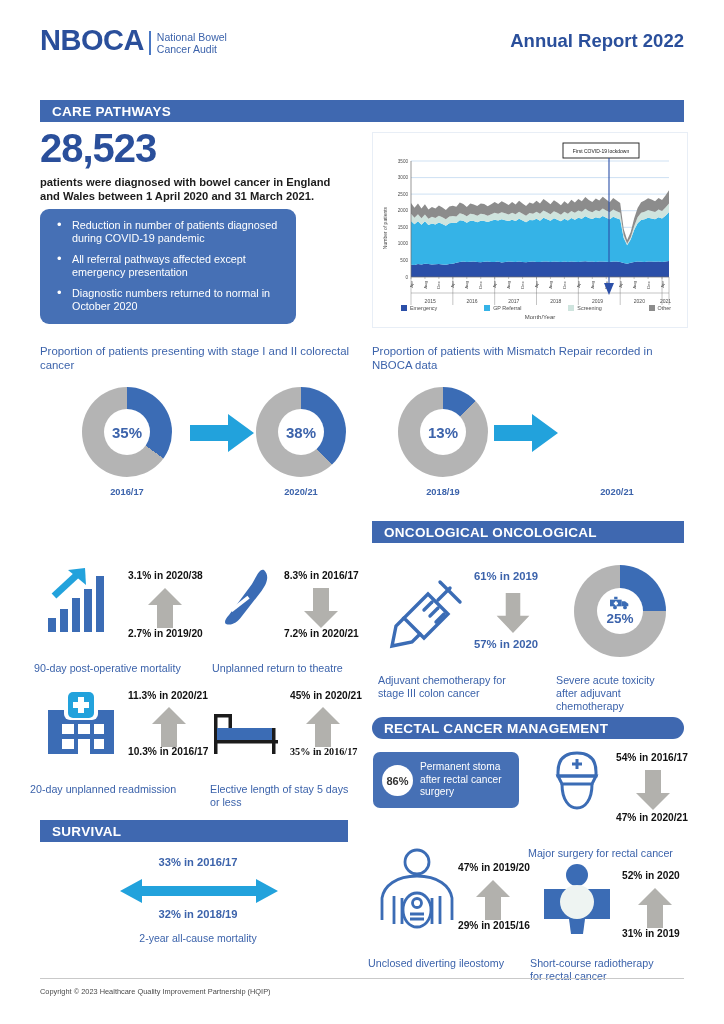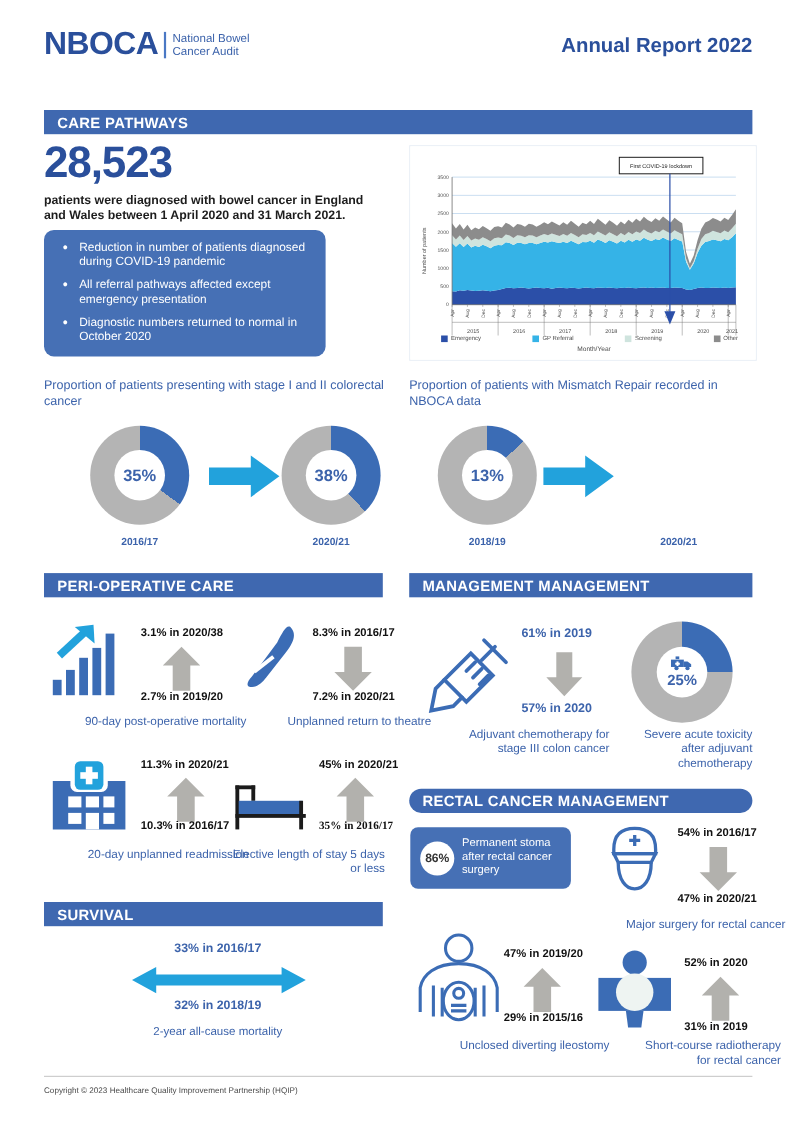--- a/index.html
+++ b/index.html
@@ -5,21 +5,21 @@
   * { box-sizing: border-box; margin: 0; padding: 0; }
   html, body {
     width: 724px; height: 1024px;
     background: #ffffff;
     font-family: "Liberation Sans", sans-serif;
     overflow: hidden;
   }
   .page { position: relative; width: 724px; height: 1024px; }
 
   
-  .masthead { position: absolute; left: 40px; top: 26px; display: flex; align-items: center; }
+  .masthead { position: absolute; left: 40px; top: 26px; display: flex; align-items: flex-end; }
   .logo-main { font-size: 29px; font-weight: bold; letter-spacing: -0.5px; color: #2a4f9b; line-height: 1; }
   .logo-sub { margin-left: 5px; padding-left: 6px; border-left: 2px solid #4a78c4; font-size: 10.5px; line-height: 12px; color: #3c63ab; font-weight: 500; }
   .report-title { position: absolute; right: 40px; top: 30px; font-size: 18.5px; font-weight: bold; color: #2a4f9b; }
 
   
   .secbar { position: absolute; background: #3f68b0; color: #fff; font-size: 13.5px; font-weight: bold; letter-spacing: 0.3px;
             display: flex; align-items: center; padding-left: 12px; height: 22px; }
 
   
   .bignum { position: absolute; left: 40px; top: 128px; font-size: 40px; font-weight: bold; color: #2a4f9b; letter-spacing: -1px; line-height: 1; }
@@ -40,21 +40,21 @@
   .donut { position: absolute; width: 90px; height: 90px; border-radius: 50%; }
   .donut .hole { position: absolute; left: 22px; top: 22px; width: 46px; height: 46px; border-radius: 50%; background: #fff;
                  display: flex; align-items: center; justify-content: center; font-size: 15px; font-weight: bold; color: #3c63ab; }
   .donut-label { position: absolute; width: 90px; text-align: center; font-size: 9.3px; font-weight: bold; color: #3c63ab; }
 
   
   .rightarrow { position: absolute; }
 
   
   .kpi-top, .kpi-bot { position: absolute; font-size: 10.2px; font-weight: bold; color: #111; white-space: nowrap; }
-  .kpi-cap { position: absolute; font-size: 10.7px; line-height: 13px; color: #3c63ab; text-align: right; }
+  .kpi-cap { position: absolute; font-size: 10.7px; line-height: 13px; color: #3c63ab; text-align: left; margin-top: 12px; }
 
   .uparrow, .downarrow { position: absolute; width: 34px; height: 40px; }
 
   
   .stoma-box { position: absolute; left: 373px; top: 752px; width: 146px; height: 56px; background: #4670b5; border-radius: 7px; }
   .stoma-circle { position: absolute; left: 9px; top: 13px; width: 31px; height: 31px; border-radius: 50%; background: #fff;
                   display: flex; align-items: center; justify-content: center; font-size: 11px; font-weight: bold; color: #333; }
   .stoma-text { position: absolute; left: 47px; top: 9px; width: 94px; color: #fff; font-size: 10.2px; line-height: 12.6px; }
 
   
@@ -241,23 +241,20 @@
     <div class="hole">13%</div>
   </div>
   <div class="donut-label" style="left:398px; top:487px;">2018/19</div>
 
   <svg class="rightarrow" style="left:494px; top:414px;" width="64" height="38" viewBox="0 0 64 38">
     <polygon points="0,11 38,11 38,0 64,19 38,38 38,27 0,27" fill="#22a2dc"></polygon>
   </svg>
 
   <div class="donut-label" style="left:572px; top:487px;">2020/21</div>
 
-  <div class="secbar" style="left:40px; top:521px; width:308px;">
-    <span>PERI-OPERATIVE CARE</span>
-  </div>
 
   <svg style="position:absolute; left:44px; top:568px;" width="68" height="66" viewBox="0 0 68 66">
     <rect x="4" y="50" width="8" height="14" fill="#3b6cb5"></rect>
     <rect x="16" y="41" width="8" height="23" fill="#3b6cb5"></rect>
     <rect x="28" y="30" width="8" height="34" fill="#3b6cb5"></rect>
     <rect x="40" y="21" width="8" height="43" fill="#3b6cb5"></rect>
     <rect x="52" y="8" width="8" height="56" fill="#3b6cb5"></rect>
     <path d="M10,28 L36,4" stroke="#22a2dc" stroke-width="7" fill="none"></path>
     <polygon points="41,0 42,17 24,2" fill="#22a2dc"></polygon>
   </svg>
@@ -319,21 +316,21 @@
     <span>SURVIVAL</span>
   </div>
   <div class="surv-top" style="left:28px; top:856px;">33% in 2016/17</div>
   <svg style="position:absolute; left:120px; top:876px;" width="158" height="30" viewBox="0 0 158 30">
     <polygon points="0,15 22,3 22,10 136,10 136,3 158,15 136,27 136,20 22,20 22,27" fill="#22a2dc"></polygon>
   </svg>
   <div class="surv-bot" style="left:28px; top:908px;">32% in 2018/19</div>
   <div class="surv-cap" style="left:28px; top:932px;">2-year all-cause mortality</div>
 
   <div class="secbar" style="left:372px; top:521px; width:312px;">
-    <span>MANAGEMENT MANAGEMENT</span>
+    <span>ONCOLOGICAL ONCOLOGICAL</span>
   </div>
 
   <svg style="position:absolute; left:388px; top:576px;" width="78" height="78" viewBox="0 0 78 78">
     <g stroke="#3b6cb5" stroke-width="3.4" fill="none" stroke-linecap="round">
       <path d="M52,6 L72,26"></path>
       <path d="M40,18 L60,38 L36,62 L16,42 Z"></path>
       <path d="M16,42 L8,50 L4,70 L24,66 L32,58"></path>
       <path d="M44,26 L36,34"></path>
       <path d="M50,32 L42,40"></path>
       <path d="M56,38 L48,46"></path>

